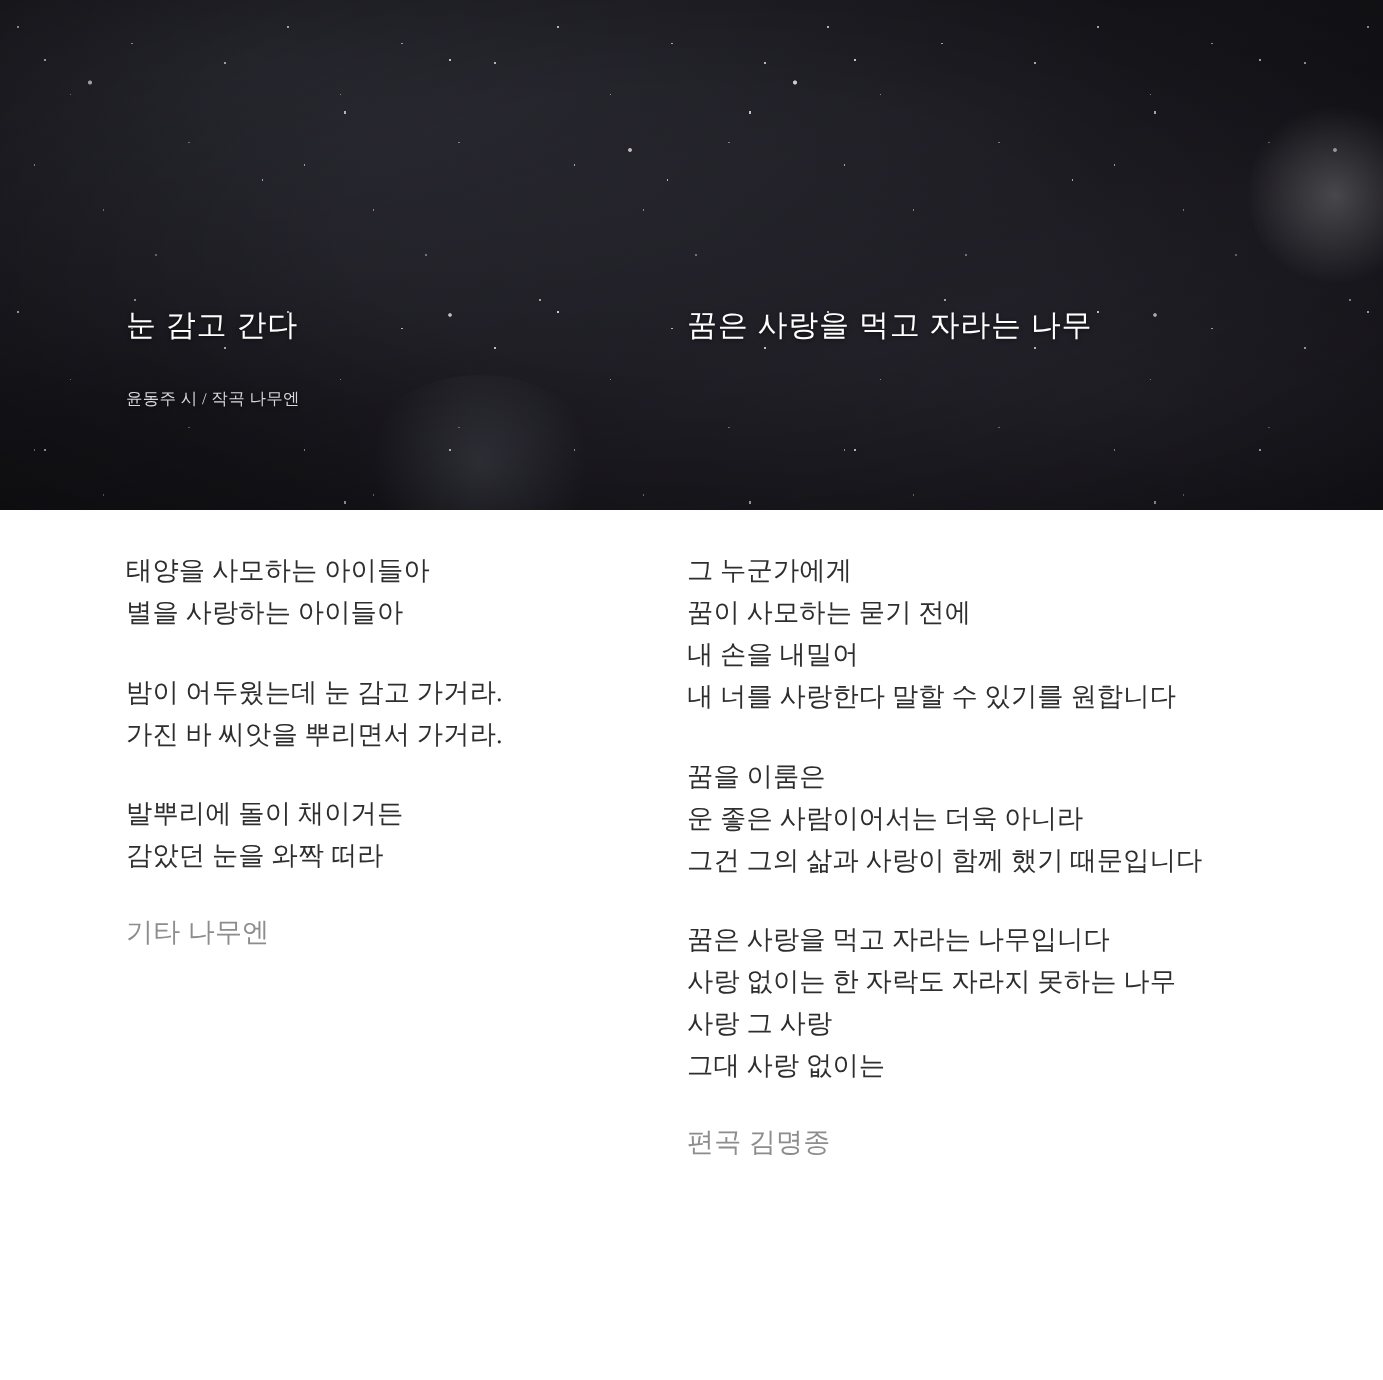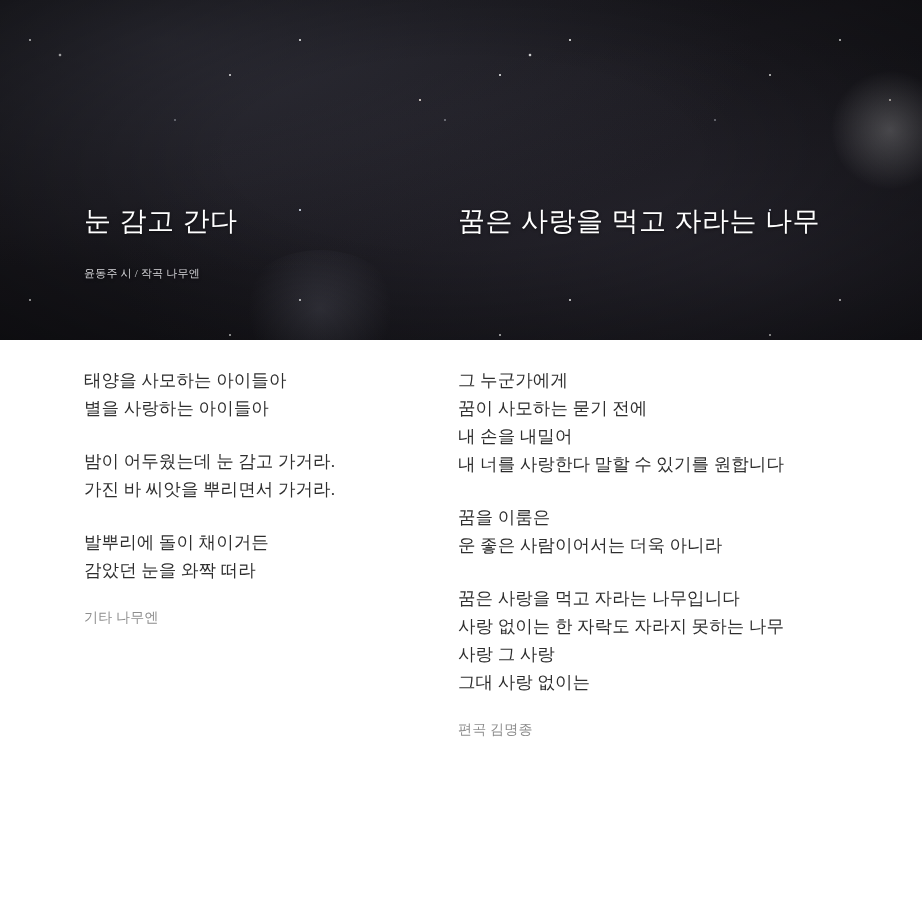--- a/index.html
+++ b/index.html
@@ -99,21 +99,21 @@
   }
   .song-head {
     position: absolute;
     color: #ffffff;
   }
   .song-head.left  { left: 84px;  top: 205px; }
   .song-head.right { left: 458px; top: 205px; }
 
   .song-title {
     font-family: "Liberation Sans", sans-serif;
-    font-size: 27px;
+    font-size: 20px;
     font-weight: 400;
     letter-spacing: 0.5px;
     color: #ffffff;
     line-height: 1.2;
     text-shadow: 0 1px 3px rgba(0,0,0,0.6);
   }
   .song-credit {
     margin-top: 29px;
     font-family: "Liberation Serif", serif;
     font-size: 11px;
@@ -143,21 +143,21 @@
     font-family: "Liberation Serif", serif;
     font-size: 17.5px;
     line-height: 28px;
     color: #2e2e2e;
     letter-spacing: 0.1px;
     white-space: pre;
   }
   .footer-credit {
     margin-top: 12px;
     font-family: "Liberation Serif", serif;
-    font-size: 14px;
+    font-size: 18px;
     color: #8d8d8d;
     letter-spacing: 0.2px;
   }
   .col.right .footer-credit { margin-top: 16px; }
 </style>
 </head>
 <body>
 
 <div class="page">
 
@@ -202,20 +202,21 @@
     <div class="col right">
       <div class="stanza">
         <div class="line">그 누군가에게</div>
         <div class="line">꿈이 사모하는 묻기 전에</div>
         <div class="line">내 손을 내밀어</div>
         <div class="line">내 너를 사랑한다 말할 수 있기를 원합니다</div>
       </div>
       <div class="stanza">
         <div class="line">꿈을 이룸은</div>
         <div class="line">운 좋은 사람이어서는 더욱 아니라</div>
+        <div class="line">그건 그의 삶과 사랑이 함께 했기 때문입니다</div>
       </div>
       <div class="stanza">
         <div class="line">꿈은 사랑을 먹고 자라는 나무입니다</div>
         <div class="line">사랑 없이는 한 자락도 자라지 못하는 나무</div>
         <div class="line">사랑 그 사랑</div>
         <div class="line">그대 사랑 없이는</div>
       </div>
       <div class="footer-credit">편곡 김명종</div>
     </div>
 

